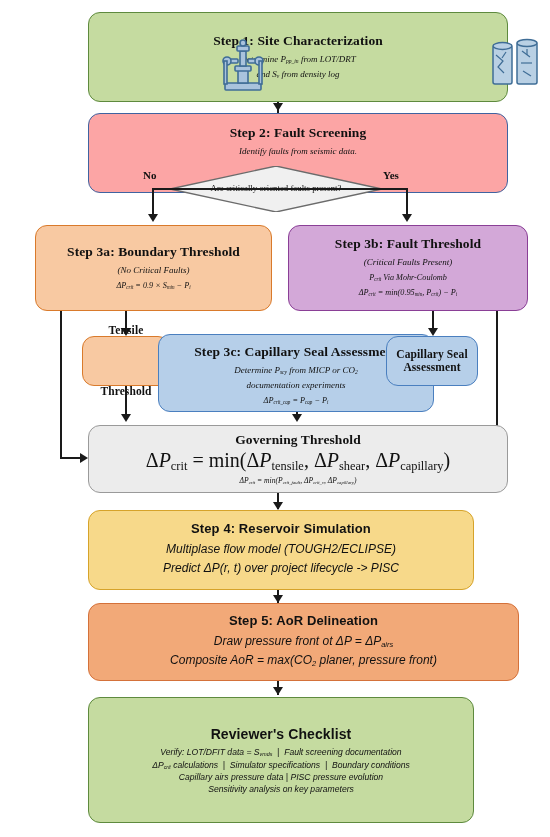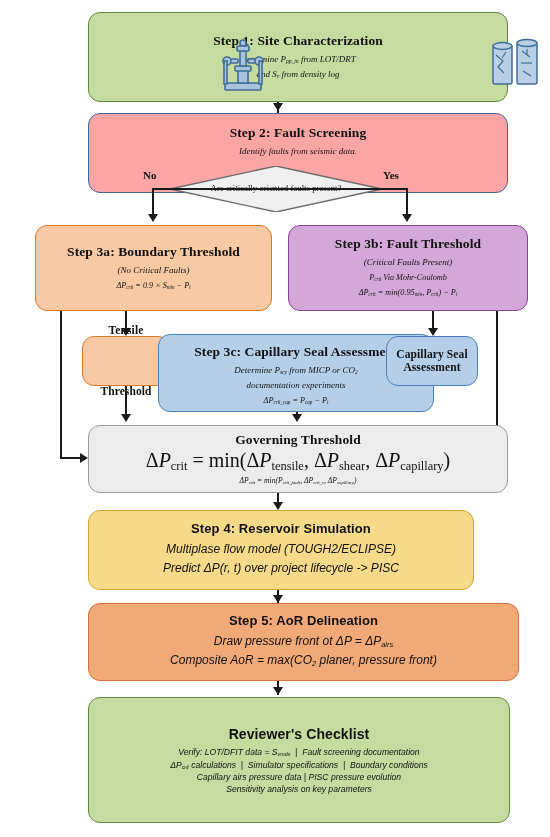--- a/index.html
+++ b/index.html
@@ -32,21 +32,21 @@
   #step1 .txtcol{display:flex;flex-direction:column;align-items:center;}
   #step2{left:88px;top:113px;width:420px;height:80px;justify-content:flex-start;padding-top:11px;}
   #step3a{left:35px;top:225px;width:237px;height:86px;}
   #step3b{left:288px;top:225px;width:240px;height:86px;}
   #tens{left:82px;top:336px;width:88px;height:50px;}
   #step3c{left:158px;top:334px;width:276px;height:78px;justify-content:flex-start;padding-top:9px;}
   #caps{left:386px;top:336px;width:92px;height:50px;}
   #gov{left:88px;top:425px;width:420px;height:68px;justify-content:flex-start;padding-top:6px;}
   #step4{left:88px;top:510px;width:386px;height:80px;}
   #step5{left:88px;top:603px;width:431px;height:78px;}
-  #chk{left:88px;top:697px;width:422px;height:126px;}
+  #chk{left:88px;top:697px;width:386px;height:126px;}
 
   
   #diamond{position:absolute;left:170px;top:166px;width:212px;height:46px;}
   #diamond .dtxt{position:absolute;left:0;top:0;width:212px;height:46px;
      display:flex;align-items:center;justify-content:center;text-align:center;
      font-size:8.8px;line-height:1.3;padding:0 26px;box-sizing:border-box;}
   .yn{position:absolute;font-size:11px;font-weight:bold;}
   #lblNo{left:143px;top:169px;}
   #lblYes{left:383px;top:169px;}
 

